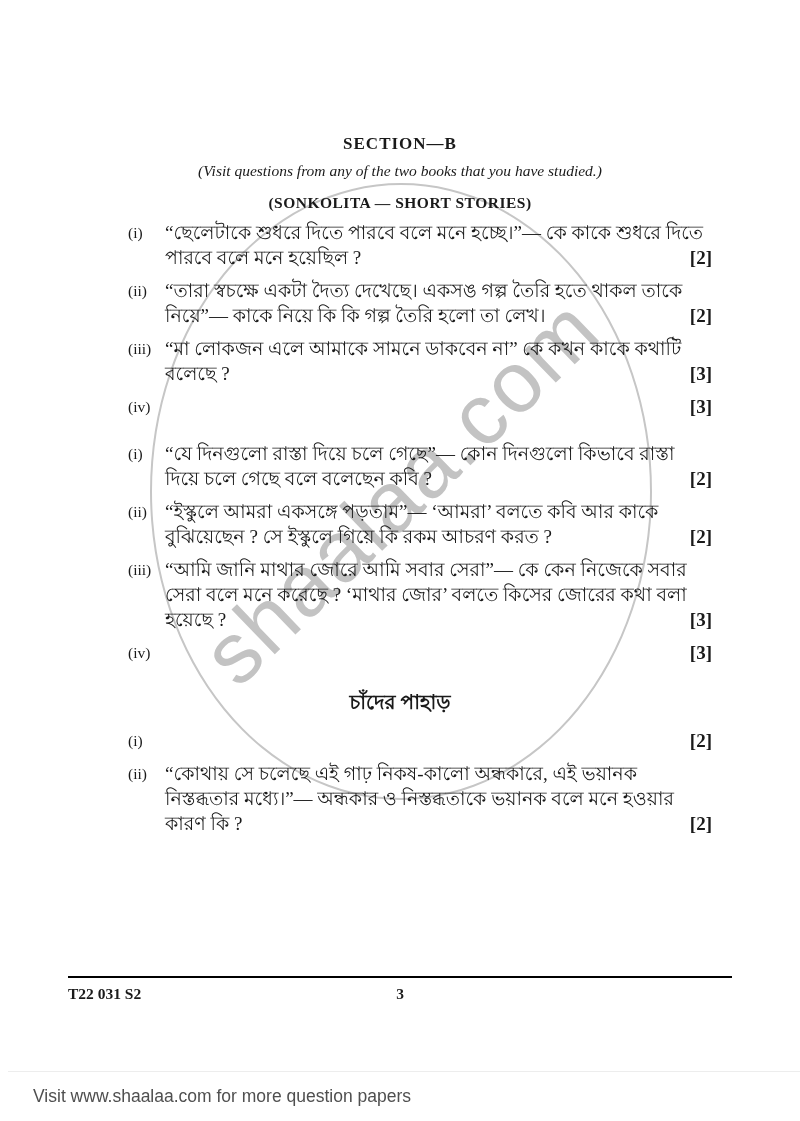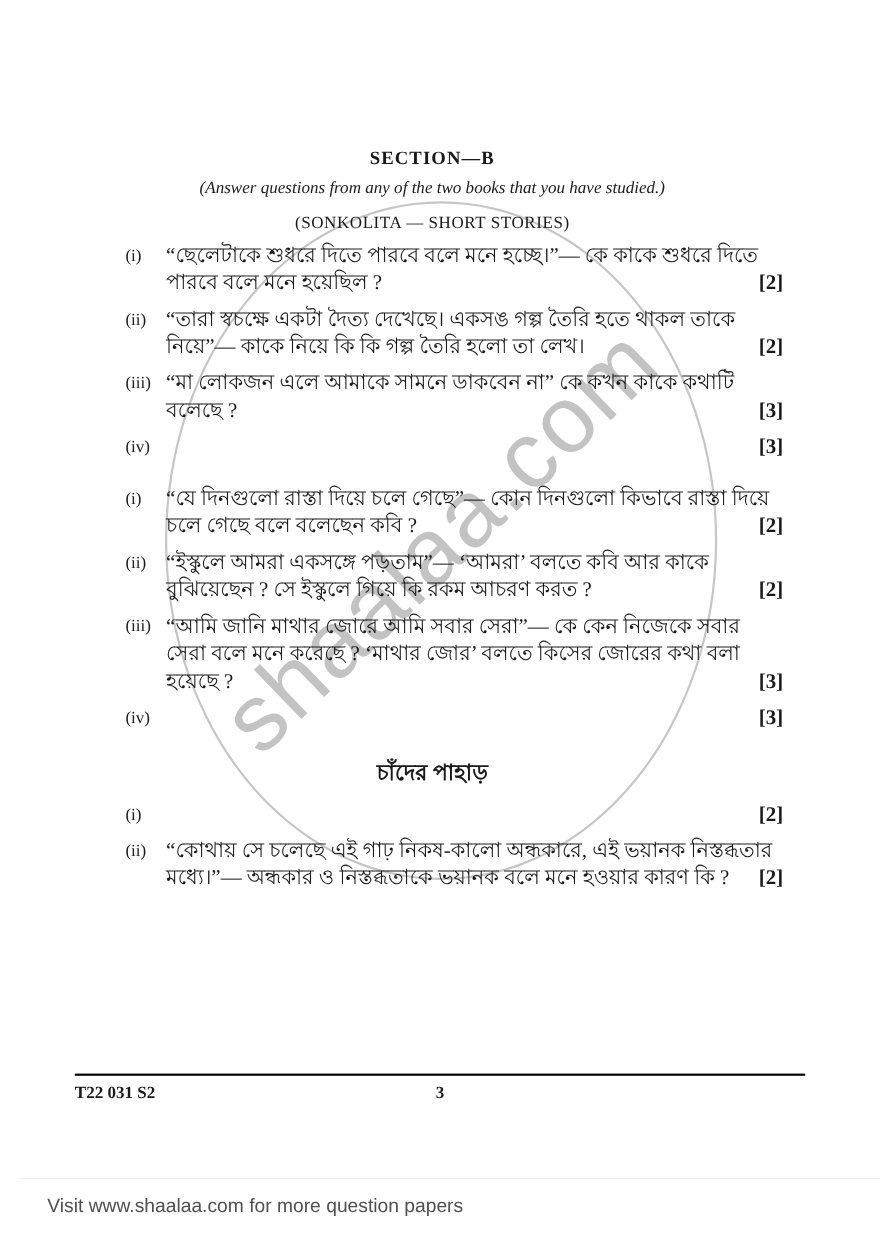--- a/index.html
+++ b/index.html
@@ -25,67 +25,67 @@
   .watermark-text {
     transform:rotate(-44deg);
     font-family:"Liberation Sans", sans-serif;
     font-size:86px;
     color:#c3c3c3;
     letter-spacing:2px;
     white-space:nowrap;
   }
 
   
-  .content { position:relative; z-index:1; padding:134px 68px 0 54px; }
+  .content { position:relative; z-index:1; padding:134px 68px 0 68px; }
 
   .section-title { text-align:center; font-weight:700; font-size:17px; letter-spacing:1px; }
   .section-note  { text-align:center; font-style:italic; font-size:15.5px; margin-top:8px; }
 
   .books > .book { margin-top:22px; }
   .books > .book:first-child { margin-top:14px; }
 
   .book-title-bn { text-align:center; font-weight:700; font-size:20px; }
-  .book-title-en { text-align:center; font-weight:400; font-size:15.5px; margin-top:8px; letter-spacing:0.5px; }
+  .book-title-en { text-align:center; font-weight:700; font-size:15.5px; margin-top:8px; letter-spacing:0.5px; }
 
   .questions { margin-top:7px; padding-right:20px; }
   .question  { display:flex; margin-top:8px; }
   .qnum  { flex:0 0 37px; margin-left:60px; font-size:15.5px; line-height:25px; }
   .qbody { flex:1; position:relative; font-size:19px; line-height:25px; }
   .qmarks { position:absolute; right:0; bottom:0; font-weight:700; }
 
   
   .paper-footer { position:absolute; left:68px; right:68px; top:976px; z-index:1; }
   .footer-rule  { border-top:2px solid #000; }
   .footer-row   { position:relative; margin-top:7px; font-weight:700; font-size:15.5px; }
   .page-number  { position:absolute; left:0; right:0; top:0; text-align:center; }
 
   
   .site-bar {
-    position:absolute; left:18px; right:0; bottom:0; height:50px;
+    position:absolute; left:8px; right:0; bottom:0; height:50px;
     background:#ffffff;
     border-top:1px solid #ededed;
     display:flex; align-items:center;
     padding-left:25px;
     font-family:"Liberation Sans", sans-serif;
     font-size:17.5px;
     color:#4f4f4f;
     z-index:2;
   }
 </style>
 </head>
 <body>
 
 <div class="watermark-circle">
   <span class="watermark-text">shaalaa.com</span>
 </div>
 
 <div class="content">
 
   <div class="section-title">SECTION—B</div>
-  <div class="section-note">(Answer questions from any of the two books that you have studied.)</div>
+  <div class="section-note">(Visit questions from any of the two books that you have studied.)</div>
 
   <div class="books">
 
     <div class="book">
       <div class="book-title-en">(SONKOLITA — SHORT STORIES)</div>
       <div class="questions">
 
         <div class="question">
           <span class="qnum">(i)</span>
           <div class="qbody">

